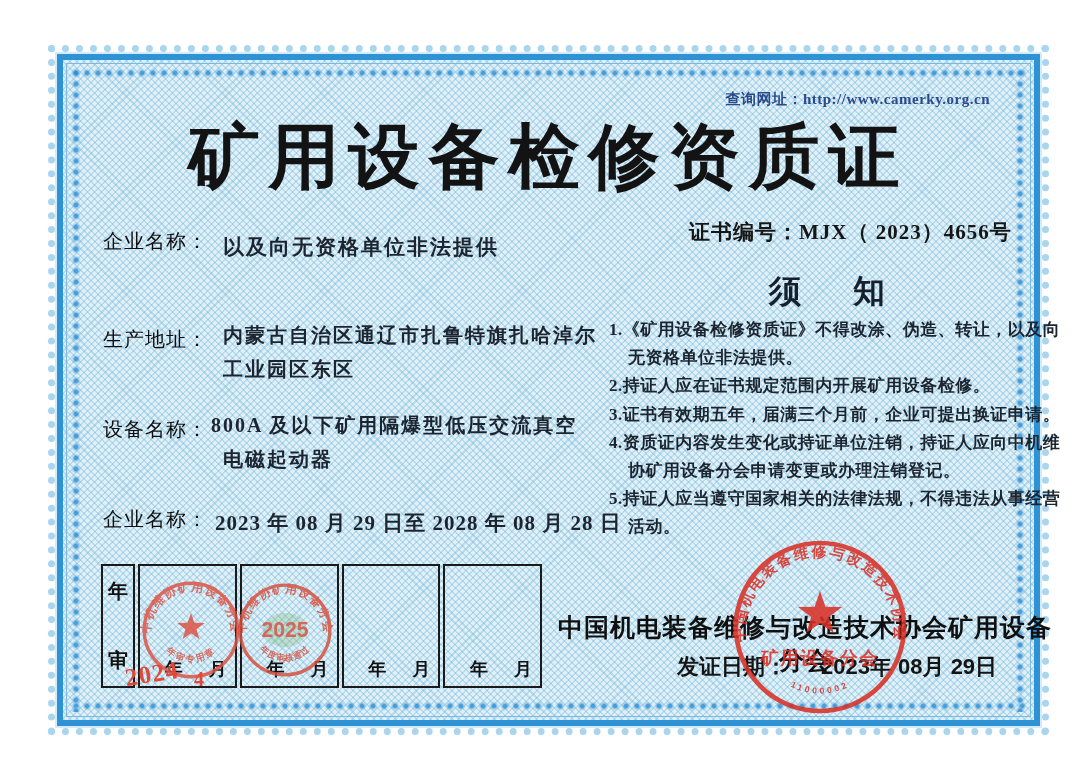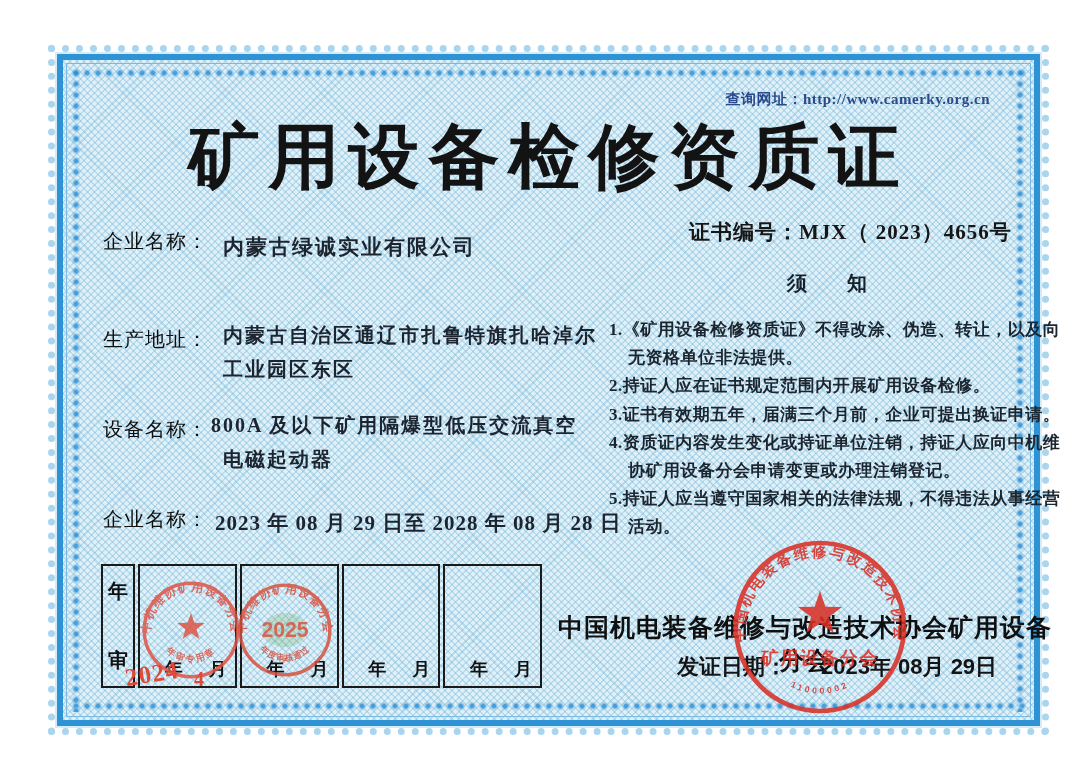--- a/index.html
+++ b/index.html
@@ -28,21 +28,21 @@
   .frz.r{top:4px;bottom:4px;right:4px;width:11px;}
 
   .abs{position:absolute;}
   .url-line{top:30px;right:44px;font-family:"Liberation Serif",serif;font-size:15px;font-weight:bold;color:#2a4a8c;letter-spacing:.5px;}
   .title{top:50px;left:0;width:100%;text-align:center;font-size:71px;font-weight:700;color:#131313;letter-spacing:9px;font-family:"Liberation Sans",sans-serif;}
 
   .f-label{font-size:20px;font-weight:400;color:#0e0e0e;letter-spacing:1px;font-family:"Liberation Sans",sans-serif;}
   .f-value{font-family:"Liberation Serif",serif;font-weight:700;color:#1c2430;font-size:21px;letter-spacing:2px;}
   .certno{left:606px;top:158px;font-family:"Liberation Serif",serif;font-weight:700;font-size:21px;color:#161616;letter-spacing:1px;margin-left:20px;}
 
-  .notice-head{left:545px;top:210px;width:448px;text-align:center;font-family:"Liberation Serif",serif;font-size:20px;font-weight:700;color:#15202c;letter-spacing:10px;}
+  .notice-head{left:545px;top:210px;width:448px;text-align:center;font-family:"Liberation Serif",serif;font-size:32px;font-weight:700;color:#15202c;letter-spacing:10px;}
   .notice{left:546px;top:256px;width:452px;font-family:"Liberation Serif",serif;font-weight:700;font-size:17px;color:#1b2530;line-height:1.62;letter-spacing:.5px;}
   .notice-item{padding-left:1.12em;text-indent:-1.12em;margin-bottom:1px;}
 
   .issuer{left:486px;top:551px;width:512px;text-align:center;font-size:25px;font-weight:700;color:#101010;letter-spacing:1px;z-index:3;}
   .issue-date{left:614px;top:592px;font-size:22px;font-weight:700;color:#141414;z-index:3;display:flex;}
   .issue-date .gap{display:inline-block;width:34px;}
 
   .yr-table{left:38px;top:504px;width:441px;height:124px;display:flex;gap:3px;z-index:2;}
   .yr-hdr{width:30px;border:2px solid #1a1a1a;display:flex;flex-direction:column;justify-content:space-between;align-items:center;padding:12px 0;font-size:20px;font-weight:700;color:#111;}
   .yr-cell{flex:1;border:2px solid #1a1a1a;position:relative;}
@@ -66,21 +66,21 @@
   </div>
 
   <div class="abs url-line">查询网址：http://www.camerky.org.cn</div>
   <div class="abs title">矿用设备检修资质证</div>
 
   <div class="abs certno">
     <span>证书编号：</span><span>MJX（ 2023）4656号</span>
   </div>
 
   <div class="abs f-label" style="left:40px;top:168px;">企业名称：</div>
-  <div class="abs f-value" style="left:160px;top:173px;">内蒙古绿诚实业有限公司</div>
+  <div class="abs f-value" style="left:160px;top:173px;">以及向无资格单位非法提供</div>
 
   <div class="abs f-label" style="left:40px;top:266px;">生产地址：</div>
   <div class="abs f-value" style="left:160px;top:262px;font-size:20px;">内蒙古自治区通辽市扎鲁特旗扎哈淖尔</div>
   <div class="abs f-value" style="left:160px;top:296px;font-size:20px;">工业园区东区</div>
 
   <div class="abs f-label" style="left:40px;top:356px;">设备名称：</div>
   <div class="abs f-value" style="left:148px;top:352px;font-size:20px;">800A 及以下矿用隔爆型低压交流真空</div>
   <div class="abs f-value" style="left:160px;top:386px;font-size:20px;">电磁起动器</div>
 
   <div class="abs f-label" style="left:40px;top:446px;">企业名称：</div>

